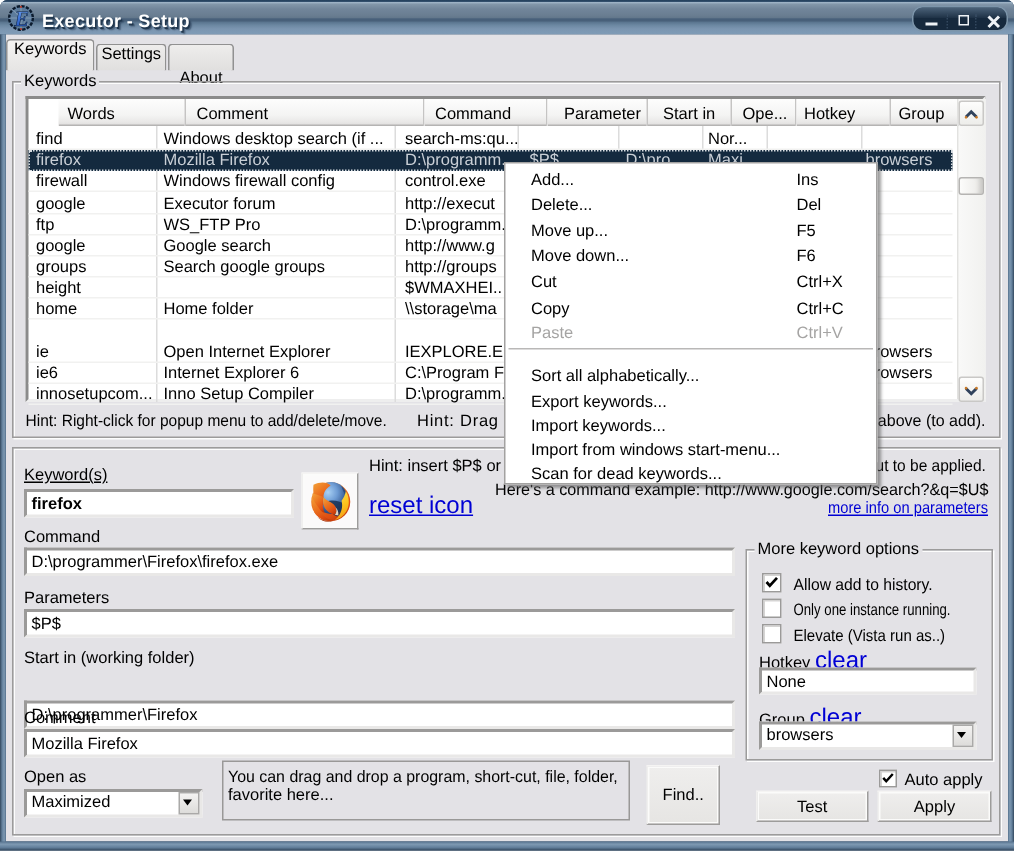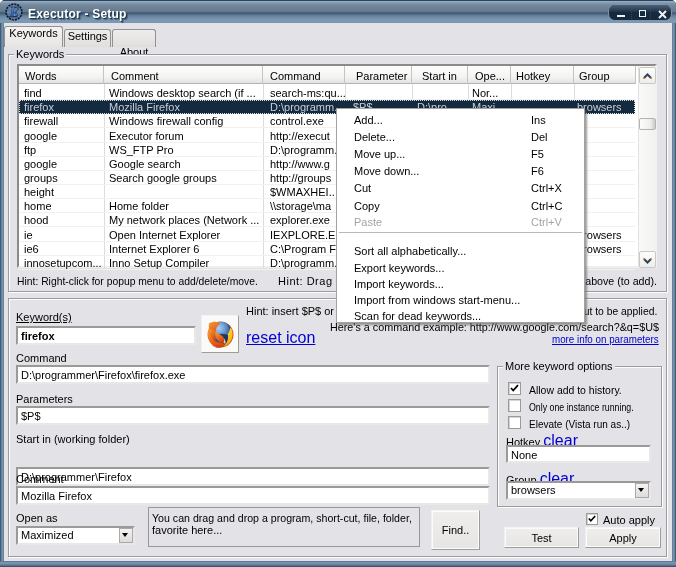--- a/index.html
+++ b/index.html
@@ -26,21 +26,21 @@
 
 
 .tab { position:absolute; background:linear-gradient(180deg,#f4f3f2,#e6e5e4); border:1px solid #919191; border-bottom:none; border-radius:3px 3px 0 0; font-size:11px; text-align:center; }
 
 .gb { position:absolute; border:1px solid #9c9b9b; box-shadow:inset 1px 1px 0 #fdfdfd, 1px 1px 0 #fdfdfd; }
 .leg { position:absolute; background:#e3e2e6; padding:0 2px; font-size:11px; white-space:nowrap; }
 
 
 #list { position:absolute; left:17px; top:64px; width:640px; height:204px; background:#fff;
   border:2px solid; border-color:#8b8b8b #eeeeee #eeeeee #8b8b8b; }
-.hdrcell { position:absolute; top:0; height:18px; background:linear-gradient(180deg,#fdfdfd 0%,#f4f4f3 60%,#e9e8e7 85%,#dddcdb 100%); border-right:1px solid #c5c4c3; box-shadow:inset 0 -1px 0 #b5b4b3; font-size:11px; }
+.hdrcell { position:absolute; top:0; height:18px; background:linear-gradient(180deg,#fdfdfd 0%,#f4f4f3 60%,#e9e8e7 85%,#dddcdb 100%); border-right:1px solid #c5c4c3; box-shadow:inset 0 -1px 0 #b5b4b3; font-size:11px;margin-left:20px; }
 .hdrcell span { position:absolute; left:5px; top:4px; }
 .vline { position:absolute; top:18px; width:1px; height:184px; background:#dcdcdc; }
 .row { position:absolute; left:0; width:616px; height:14px; }
 .rline { border-bottom:1px solid #f1f1f0; }
 .cell { position:absolute; top:1px; font-size:11px; white-space:nowrap; overflow:hidden; }
 #selrow { background:#142a3f; color:#c9cfd6; outline:1px dotted #d8dde2; outline-offset:-1px; }
 
 
 #sbar { position:absolute; left:619px; top:0; width:19px; height:200px; background:linear-gradient(90deg,#f9f9f8,#f1f1ef); border-left:1px solid #e2e2e0; }
 .sbtn { position:absolute; left:0px; width:17px; height:17px; background:linear-gradient(180deg,#fdfdfc,#ededea); border:1px solid #c9c8c6; border-radius:2px; }
@@ -177,25 +177,20 @@
       </div>
   <div class="row rline" style="top:119px;">
         <span class="cell" style="left:5px;">height</span>
         <span class="cell" style="left:251px; width:75px;">$WMAXHEI..</span>
       </div>
   <div class="row rline" style="top:133px;">
         <span class="cell" style="left:5px;">home</span>
         <span class="cell" style="left:90px; width:153px;">Home folder</span>
         <span class="cell" style="left:251px; width:75px;">\\storage\ma</span>
       </div>
-  <div class="row rline" style="top:147px;">
-        <span class="cell" style="left:5px;">hood</span>
-        <span class="cell" style="left:90px; width:153px;">My network places (Network ...</span>
-        <span class="cell" style="left:251px; width:75px;">explorer.exe</span>
-      </div>
   <div class="row rline" style="top:162px;">
         <span class="cell" style="left:5px;">ie</span>
         <span class="cell" style="left:90px; width:153px;">Open Internet Explorer</span>
         <span class="cell" style="left:251px; width:75px;">IEXPLORE.E</span>
         <span class="cell" style="left:558px;">browsers</span>
       </div>
   <div class="row rline" style="top:176px;">
         <span class="cell" style="left:5px;">ie6</span>
         <span class="cell" style="left:90px; width:153px;">Internet Explorer 6</span>
         <span class="cell" style="left:251px; width:75px;">C:\Program F</span>

